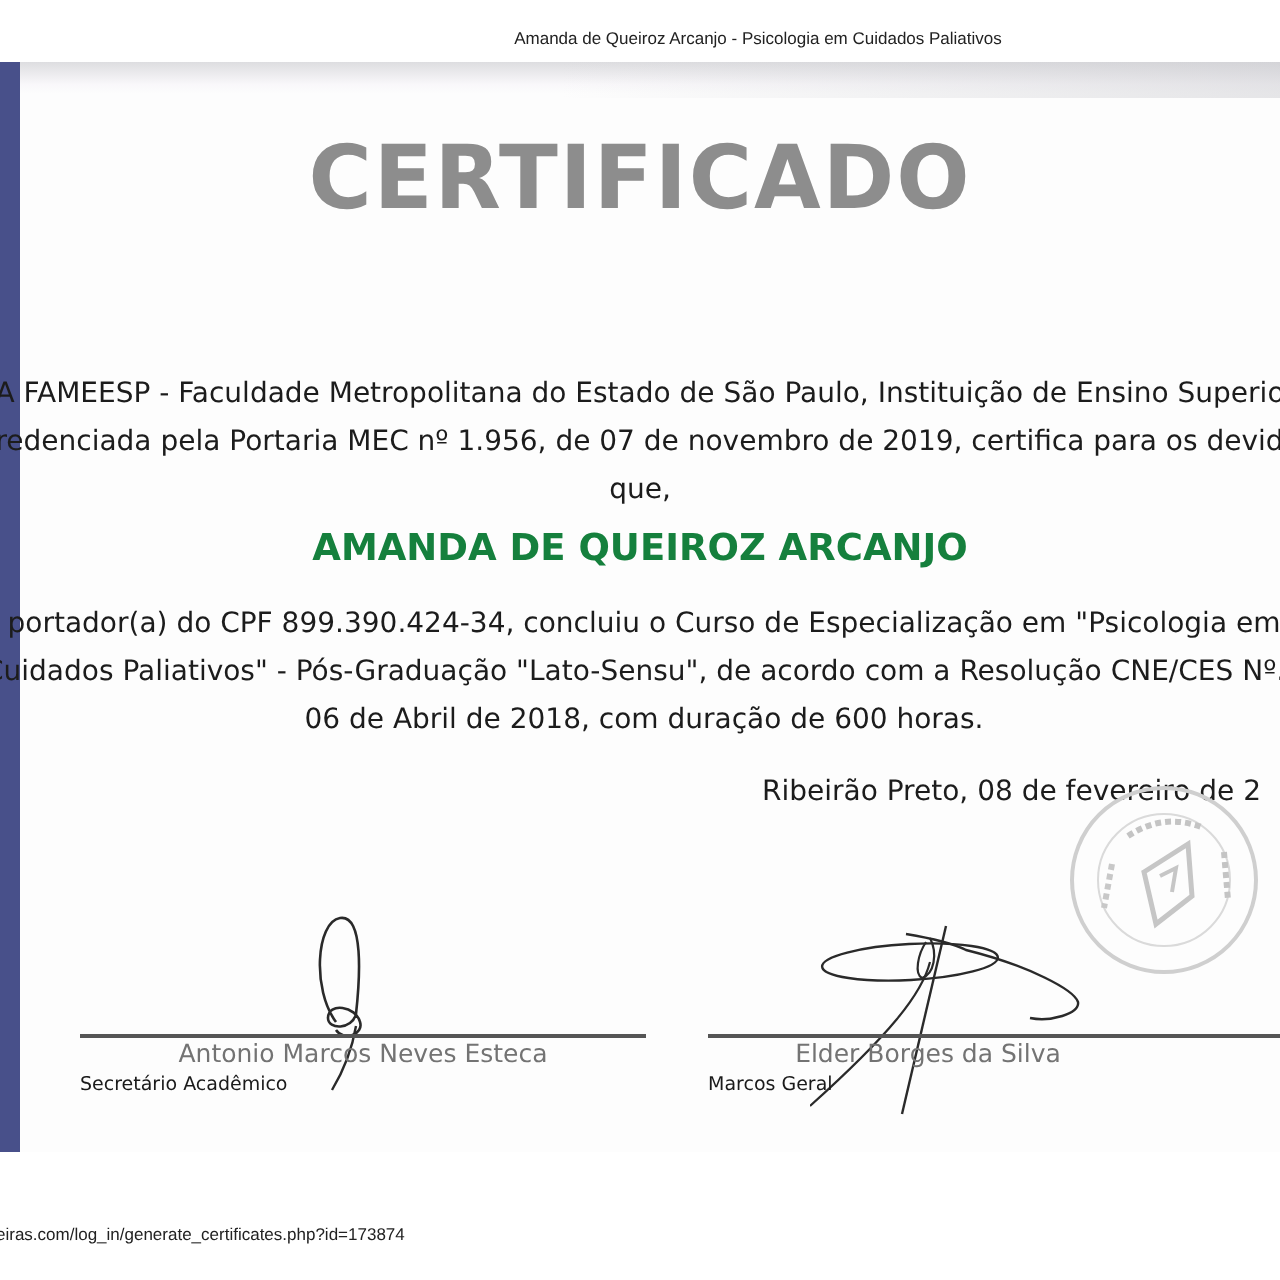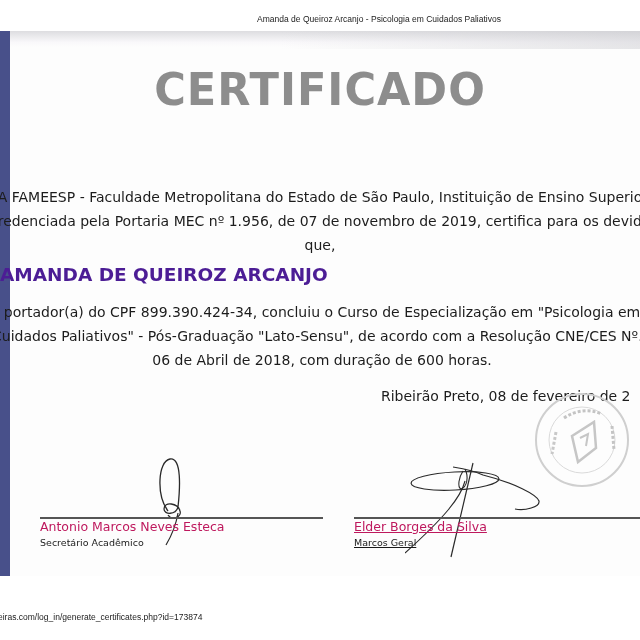--- a/index.html
+++ b/index.html
@@ -43,46 +43,46 @@
     .body-text {
       position: absolute; left: 0; width: 660px;
       text-align: center; font-size: 14.5px; line-height: 24px;
       font-family: "DejaVu Sans", sans-serif;
       color: #1c1c1c;
       white-space: nowrap;
     }
     .p1 { top: 154px; left: -10px; font-size: 14px; }
     .p2 { top: 269px; left: -8px; font-size: 14px; }
     .name {
-      position: absolute; top: 233px; left: 0; width: 640px; 
-      font-weight: bold; font-size: 18.5px; color: #4c1d95;
+      position: absolute; top: 233px; left: 0; width: 640px; text-align: center;
+      font-weight: bold; font-size: 18.5px; color: #15803d;
       font-family: "DejaVu Sans", sans-serif;
     }
     .place-date {
       position: absolute; top: 357px; left: 381px;
       font-size: 14px; white-space: nowrap; color: #1c1c1c;
     }
     .seal {
       position: absolute; left: 534px; top: 361px; width: 96px; height: 96px;
     }
     .sig-line {
       position: absolute; top: 486px; height: 1.5px; background: #555;
     }
     .sig-line.left { left: 40px; width: 283px; }
     .sig-line.right { left: 354px; width: 286px; }
     .sig-name {
-      position: absolute; top: 488px; text-align: left; font-size: 12.5px; color: #be185d;
+      position: absolute; top: 488px; text-align: center; font-size: 12.5px; color: #737373;
       white-space: nowrap;
     }
     .sig-role {
       position: absolute; top: 506px; font-size: 9.5px; color: #1a1a1a;
       white-space: nowrap;
     }
     .sig-left { left: 40px; width: 283px; }
-    .sig-right { left: 354px; width: 220px; text-decoration: underline; }
+    .sig-right { left: 354px; width: 220px; }
     .signature { position: absolute; }
     .footer-url {
       position: absolute; top: 612px; left: -2px;
       font-family: "Liberation Sans", sans-serif;
       font-size: 8.5px; color: #222; white-space: nowrap;
     }
   </style>
 </head>
 <body>
 

